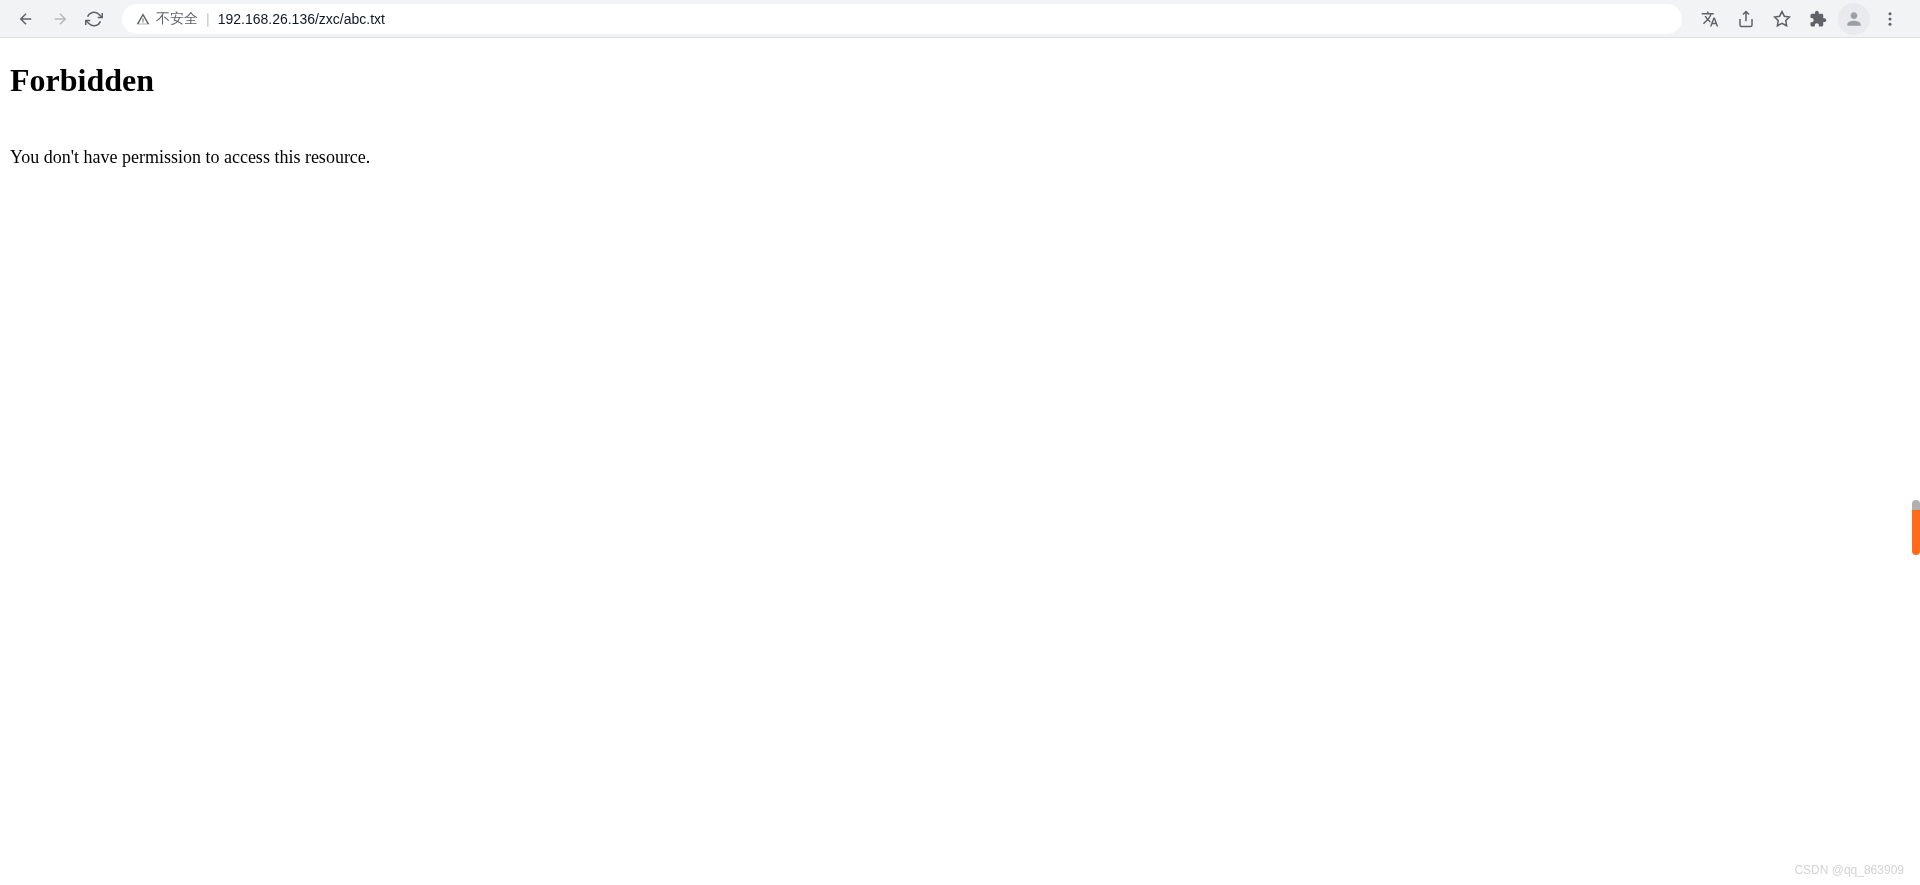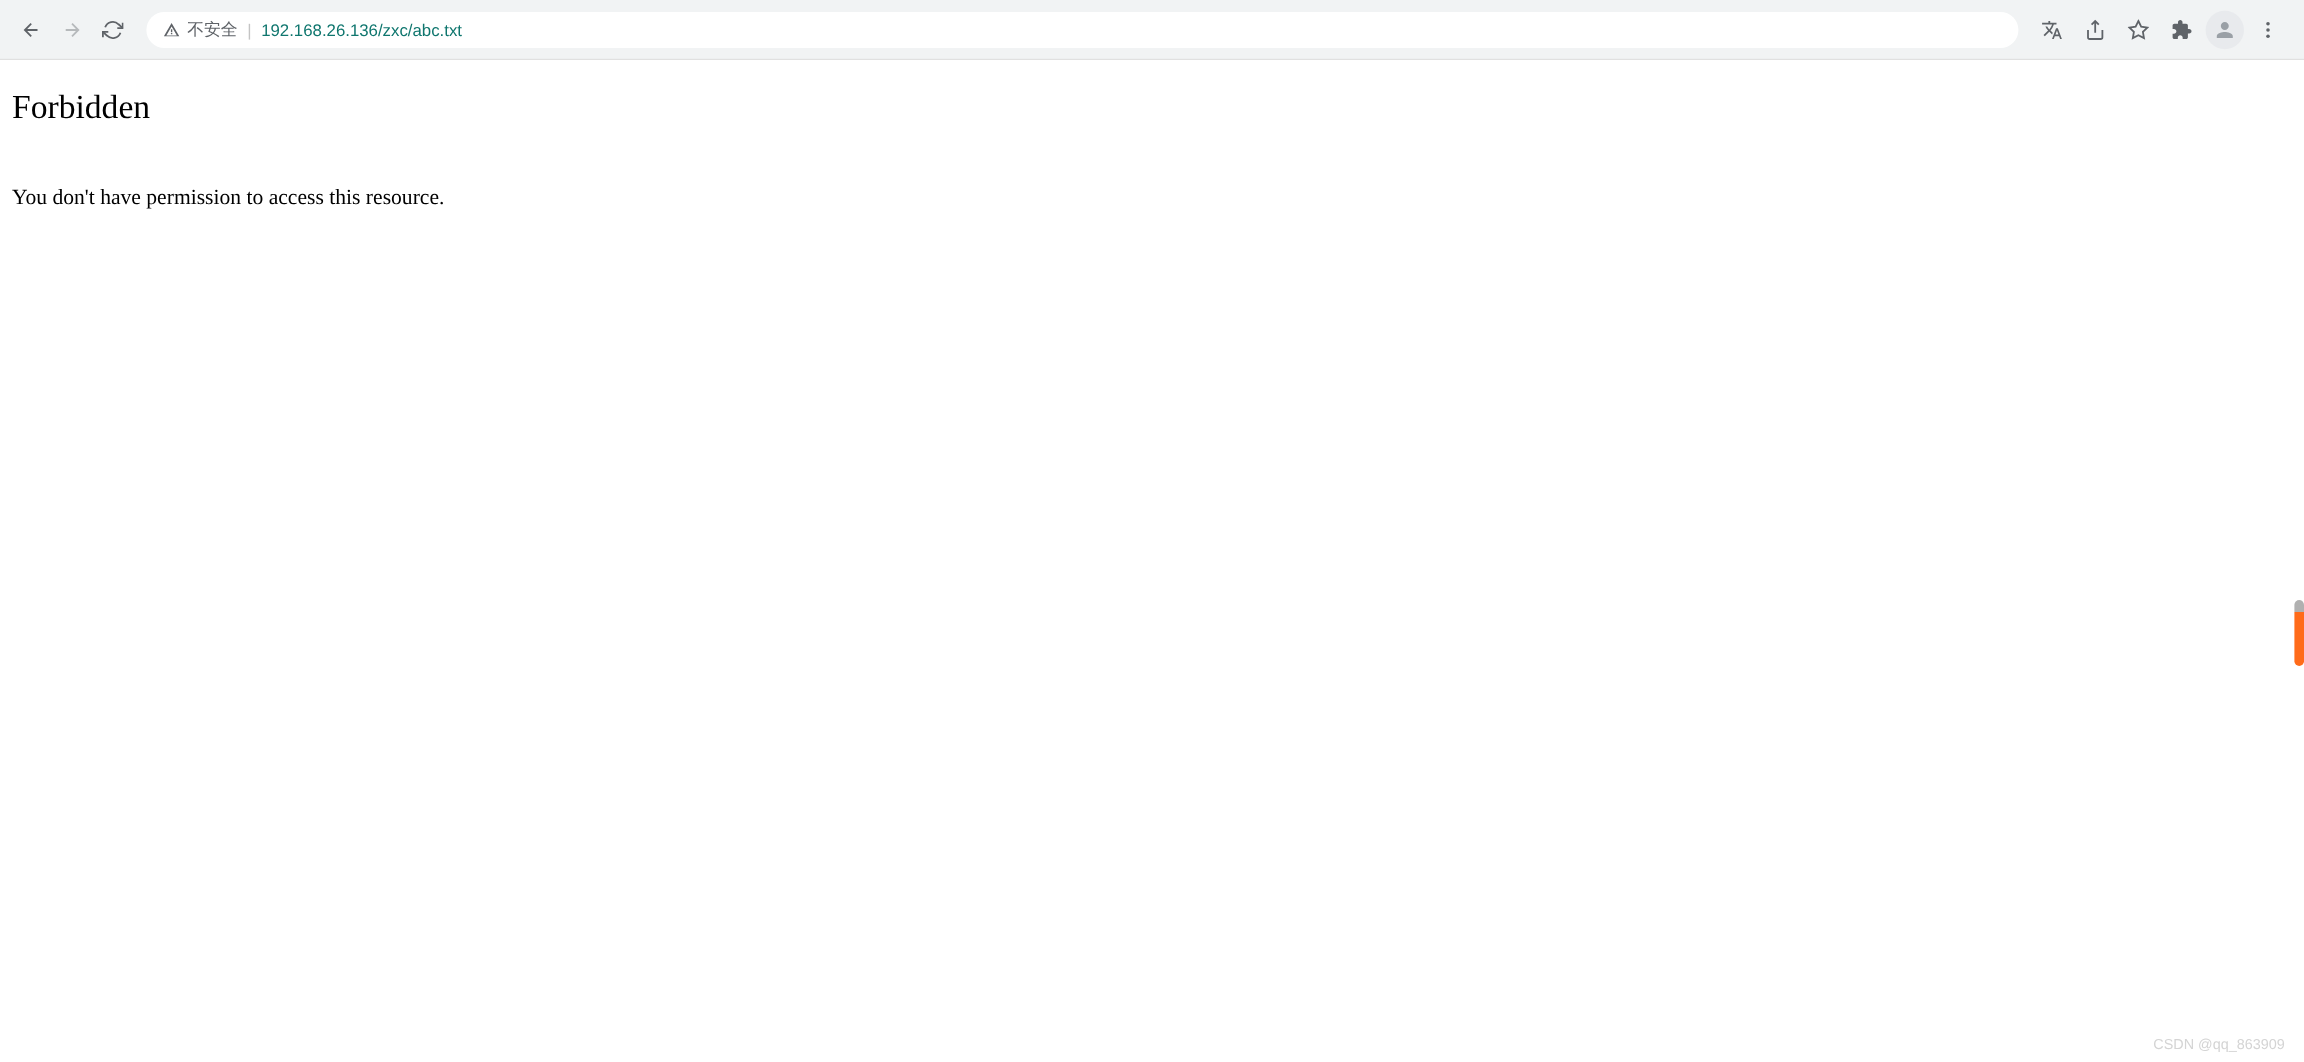--- a/index.html
+++ b/index.html
@@ -9,21 +9,21 @@
     }
     body {
       font-family: -apple-system, BlinkMacSystemFont, "Segoe UI", Arial, sans-serif;
       background: #fff;
       width: 1920px;
       height: 885px;
       overflow: hidden;
       position: relative;
     }
     .toolbar {
-      height: 50px;
+      height: 38px;
       background: #f1f3f4;
       border-bottom: 1px solid #e0e0e0;
       display: flex;
       align-items: center;
       padding: 0 10px;
       gap: 2px;
     }
     .nav-button {
       width: 32px;
       height: 32px;
@@ -60,21 +60,21 @@
     }
     .insecure-badge svg {
       width: 14px;
       height: 14px;
     }
     .address-divider {
       color: #c4c4c4;
       margin: 0 8px;
     }
     .url-text {
-      color: #0f766e;
+      color: #0f172a;
     }
     .toolbar-right {
       display: flex;
       align-items: center;
       gap: 4px;
       padding-right: 4px;
     }
     .icon-button {
       width: 32px;
       height: 32px;
@@ -99,22 +99,22 @@
       cursor: pointer;
     }
     .profile-button svg {
       width: 20px;
       height: 20px;
     }
     .page-content {
       padding: 10px;
     }
     .page-content h1 {
-      font-size: 28px;
-      font-weight: normal;
+      font-size: 32px;
+      font-weight: bold;
       color: #000;
       margin: 14px 0 20px 0;
       font-family: "Times New Roman", serif;
     }
     .page-content p {
       font-size: 18px;
       color: #000;
       font-family: "Times New Roman", serif;
       margin-top: 48px;
     }

